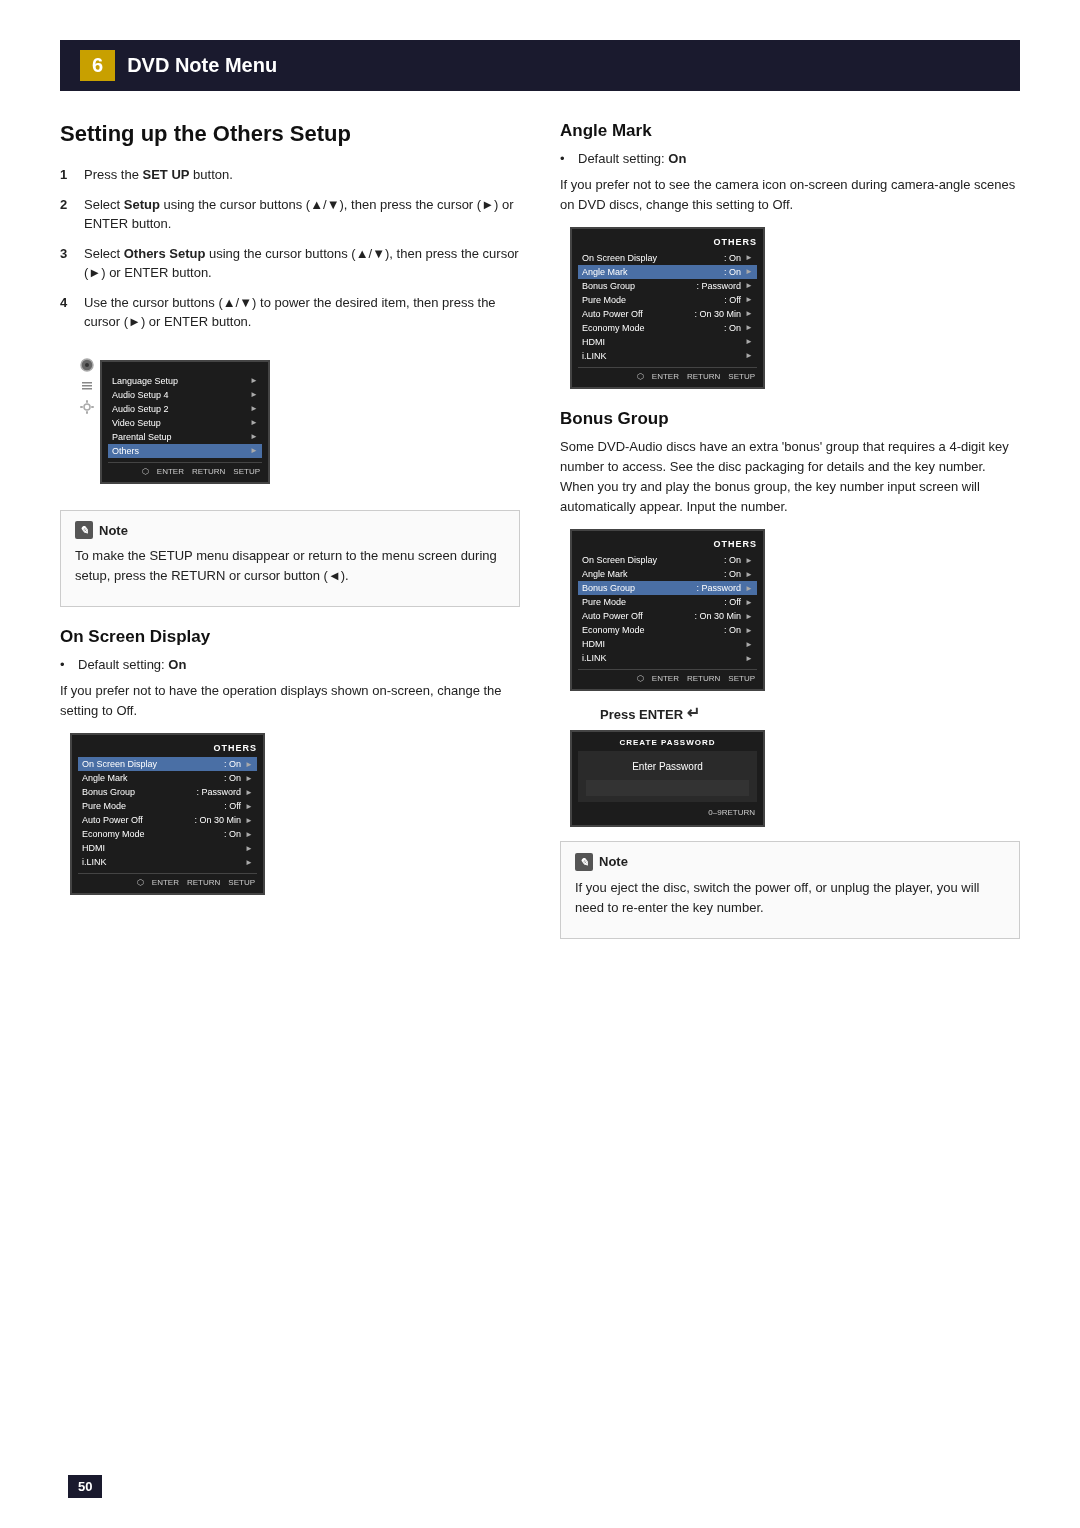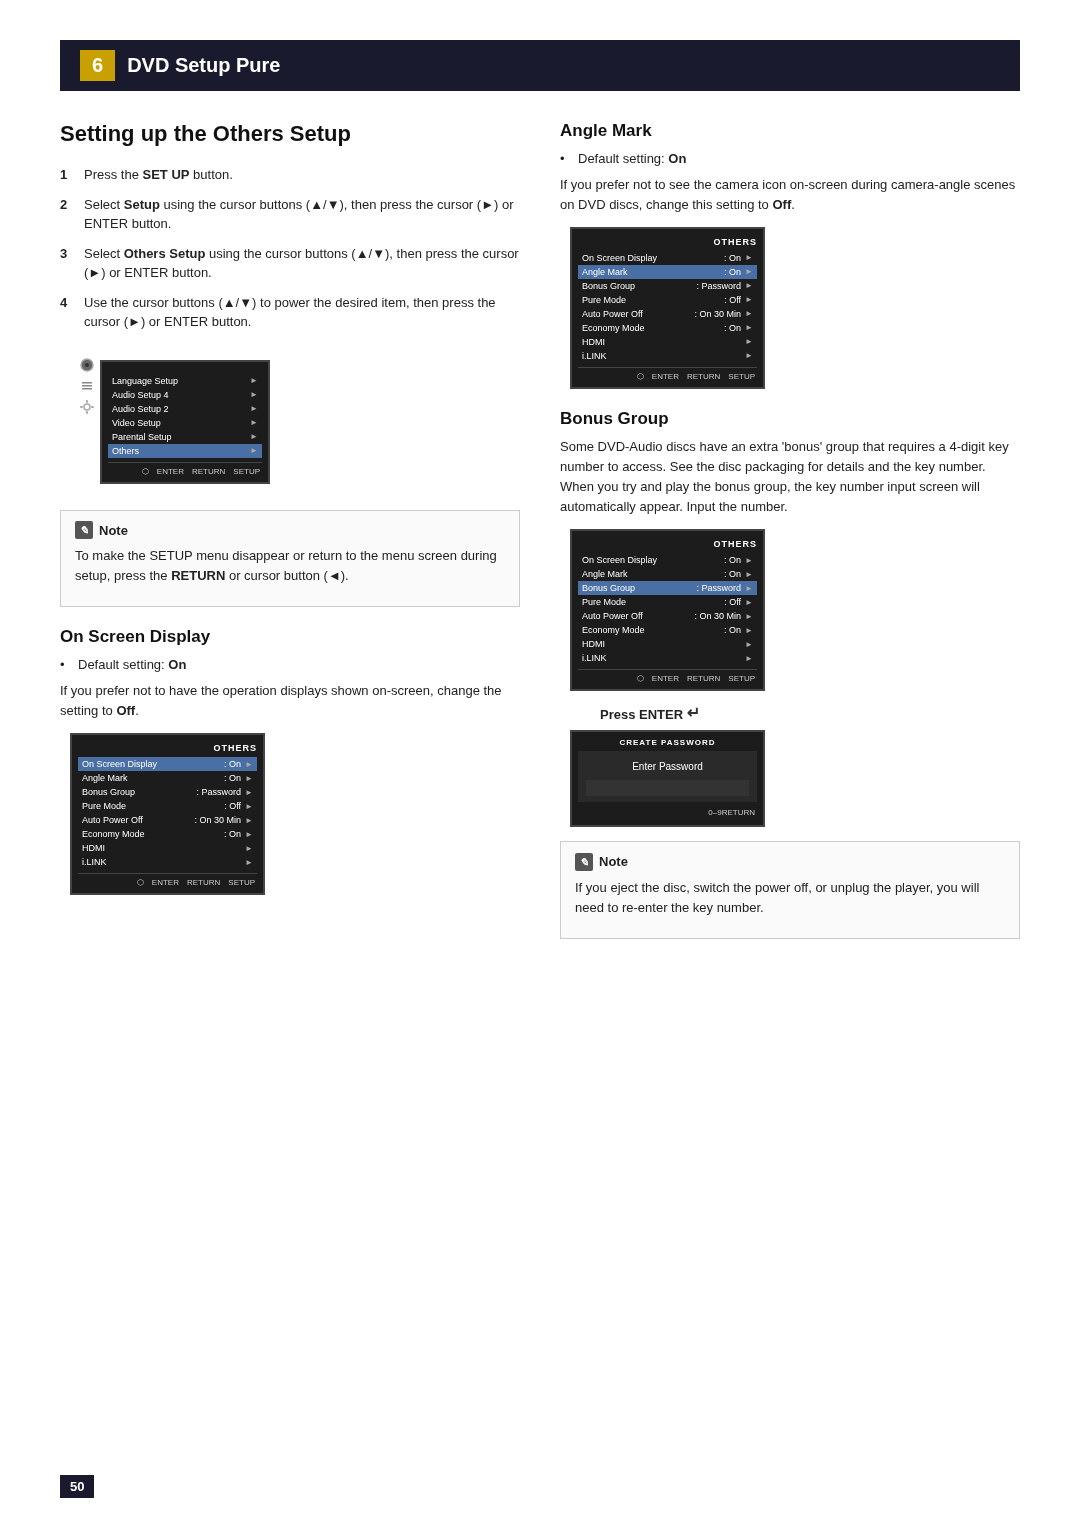--- a/index.html
+++ b/index.html
@@ -122,21 +122,21 @@
       border-radius: 2px;
     }
 
     
     .body-text {
       font-size: 13px;
       line-height: 1.55;
       margin-bottom: 10px;
     }
     .body-text b {
-      font-weight: bold;
+      font-weight: normal;
     }
 
     
     .bullet-item {
       font-size: 13px;
       line-height: 1.5;
       margin-bottom: 6px;
       display: flex;
       gap: 6px;
     }
@@ -228,36 +228,36 @@
     }
     .enter-arrow {
       font-size: 16px;
       color: #333;
     }
 
     
     .page-number {
       position: absolute;
       bottom: 30px;
-      left: 60px;
+      left: 68px;
       background: #1a1a2e;
       color: #fff;
       padding: 4px 10px;
       font-size: 13px;
       font-weight: bold;
     }
   </style>
 </head>
 <body>
 
 <div class="page-container">
 
   <div class="chapter-header">
     <span class="chapter-number">6</span>
-    <span>DVD Setup Pure</span>
+    <span>DVD Note Menu</span>
   </div>
 
   <div class="two-col">
 
     <div class="col-left">
 
       <div class="section-title">Setting up the Others Setup</div>
 
       <ol class="steps-list">
         <li>

